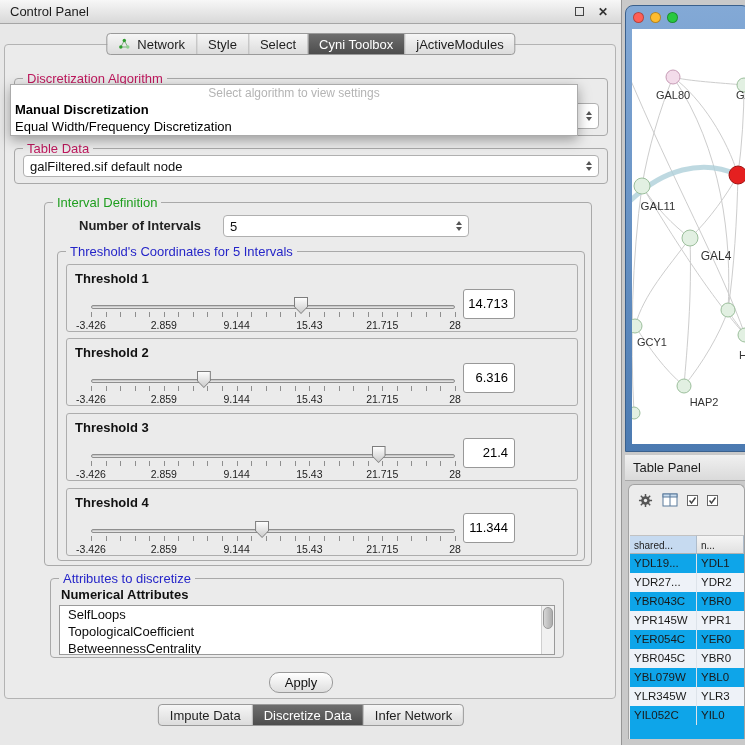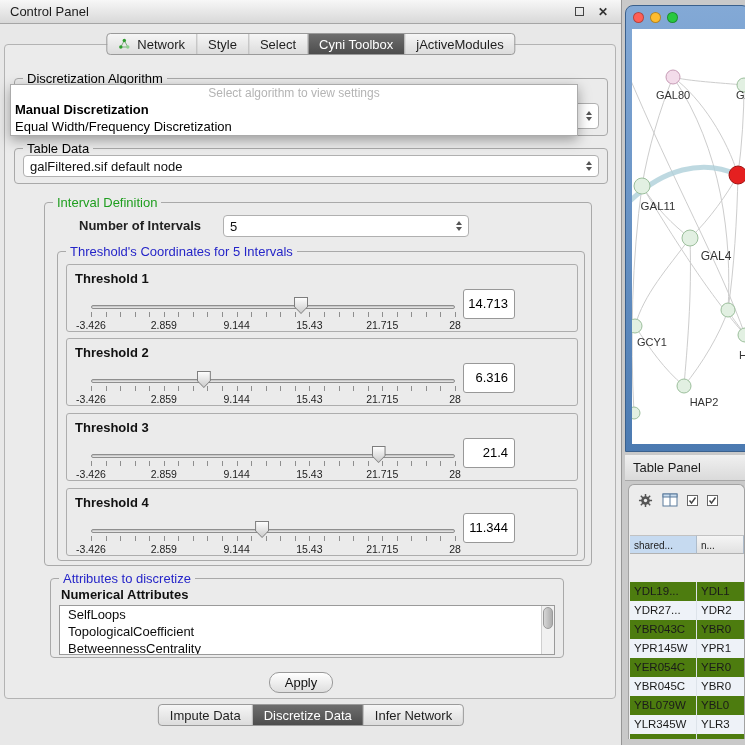--- a/index.html
+++ b/index.html
@@ -44,21 +44,21 @@
     display:flex; align-items:center; gap:7px; padding:0 11px; font-size:13px;
     color:#1e1e1e; border-left:1px solid #b9b9b9; white-space:nowrap;
   }
   .tab:first-child { border-left:none; }
   .tab.selected { background:linear-gradient(#6e6e6e,#4d4d4d); color:#fff; }
 
   
   .group { position:absolute; border:1px solid #a9a9a9; border-radius:4px; }
   .group-label {
     position:absolute; top:-8px; left:8px; background:#ebebeb; padding:0 4px;
-    font-size:13px; color:#000000; white-space:nowrap;
+    font-size:13px; color:#be185d; white-space:nowrap;
   }
   .group-label.green { color:#1f9e1f; }
   .group-label.blue { color:#2525c8; }
 
   
   .combo {
     position:absolute; background:#fff; border:1px solid #b0b0b0; border-radius:4px;
     display:flex; align-items:center; padding:0 6px; font-size:13px; color:#101010;
   }
   .combo .cv { overflow:hidden; white-space:nowrap; }
@@ -138,21 +138,21 @@
     background:#ececec; border:1px solid #a2a2a2; border-bottom:none; border-radius:6px 6px 0 0; overflow:hidden;
   }
   .tbl-toolbar { position:absolute; left:0; top:0; right:0; height:30px; display:flex; align-items:center; gap:9px; padding-left:9px; }
   .tbl-head { position:absolute; left:1px; top:50px; right:0; height:19px; display:flex; }
   .hcell { font-size:10px; line-height:19px; padding-left:4px; color:#222;
     background:linear-gradient(#f5f5f5,#e1e1e1); border-right:1px solid #aebccb; border-top:1px solid #c2c2c2; border-bottom:1px solid #b2b2b2;
     overflow:hidden; white-space:nowrap; }
   .hcell.c0 { width:67px; }
   .hcell.c1 { flex:1; }
   .hcell.selected { background:#c6daf0; }
-  .tbl-body { position:absolute; left:1px; top:69px; right:0; bottom:0; background:#4d7c0f; overflow:hidden;margin-top:28px; }
+  .tbl-body { position:absolute; left:1px; top:69px; right:0; bottom:0; background:#0ea5e9; overflow:hidden; }
   .trow { display:flex; height:19px; }
   .trow.alt { background:#eef2f8; }
   .tcell { font-size:11.5px; line-height:19px; padding-left:4px; color:#1a1a1a; overflow:hidden; white-space:nowrap; }
   .tcell.c0 { width:67px; border-right:1px solid #dde3ea; }
   .tcell.c1 { flex:1; }
 </style>
 </head>
 <body>
 
 <div class="window-control">

